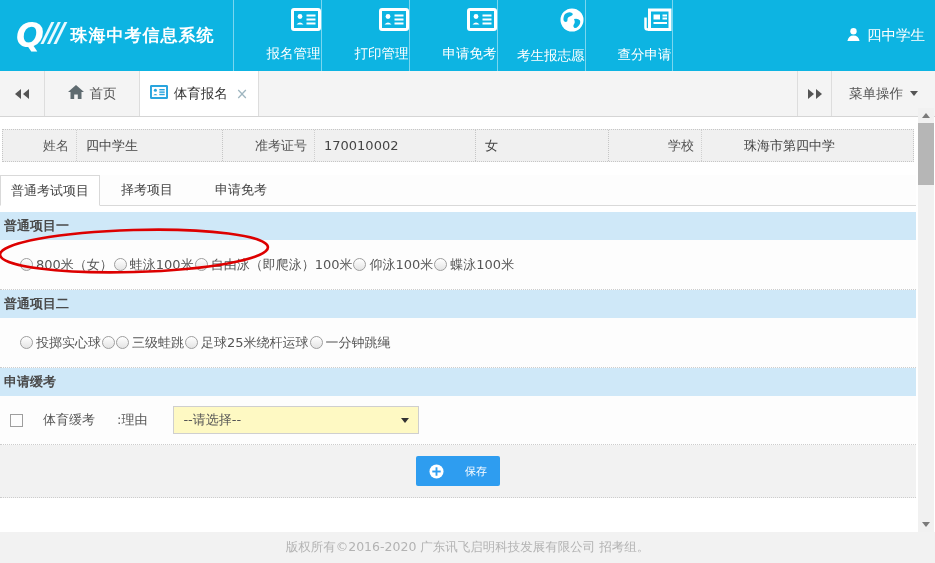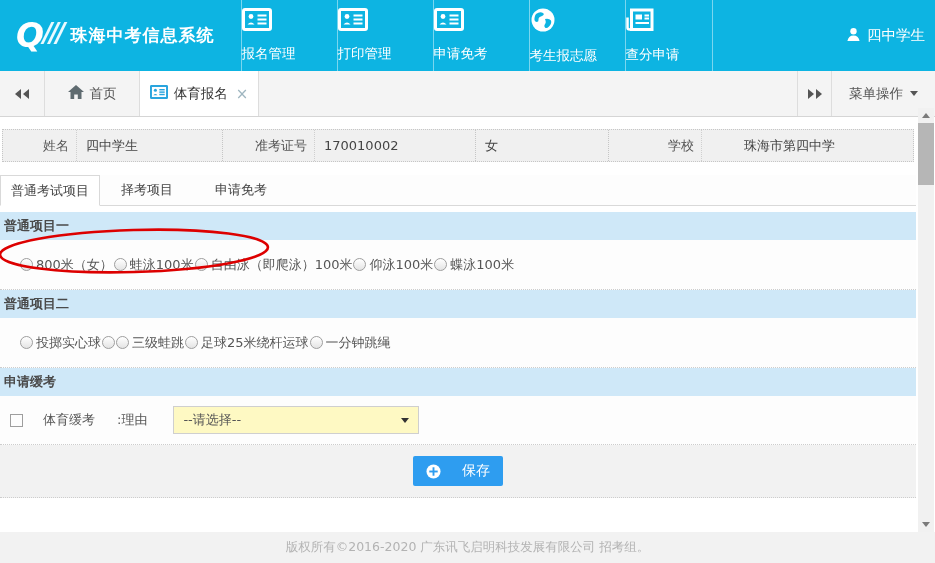--- a/index.html
+++ b/index.html
@@ -10,21 +10,21 @@
     position: relative; overflow: hidden;
   }
 
   
   .app-header { height: 71px; background: #0db4e2; display: flex; align-items: stretch; }
   .logo { display: flex; align-items: center; padding: 0 14px 0 16px; cursor: default; }
   .logo-mark { color: #fff; font-style: italic; font-weight: bold; font-size: 33px; letter-spacing: -2px; line-height: 1; }
   .logo-slashes { color: #eafaff; font-style: italic; font-weight: bold; font-size: 26px; letter-spacing: -3px; margin: -6px 8px 0 1px; }
   .logo-text { color: #fff; font-weight: bold; font-size: 17px; letter-spacing: 1px; white-space: nowrap; }
   .top-menu { display: flex; align-items: stretch; margin-left: 4px; }
-  .menu-item { width: 88px; display: flex; flex-direction: column; align-items: flex-start; justify-content: center; gap: 11px; color: #fff; border-left: 1px solid rgba(255,255,255,.45); cursor: pointer; margin-left: 8px; }
+  .menu-item { width: 88px; display: flex; flex-direction: column; align-items: flex-end; justify-content: center; gap: 11px; color: #fff; border-left: 1px solid rgba(255,255,255,.45); cursor: pointer; }
   .menu-item:last-child { border-right: 1px solid rgba(255,255,255,.45); }
   .menu-item .mi-label { font-size: 13.5px; white-space: nowrap; }
   .top-user { margin-left: auto; display: flex; align-items: center; gap: 6px; padding-right: 10px; color: #fff; font-size: 14.5px; cursor: pointer; }
 
   
   .tabbar { height: 46px; background: #f4f4f4; border-bottom: 1px solid #d5d5d5; display: flex; align-items: stretch; }
   .tb-btn { width: 45px; display: flex; align-items: center; justify-content: center; cursor: pointer; }
   .tb-btn.left { border-right: 1px solid #ddd; }
   .tb-btn.right { width: 34px; border-left: 1px solid #ddd; }
   .tab { display: flex; align-items: center; justify-content: center; gap: 6px; cursor: pointer; color: #555; font-size: 13.5px; }
@@ -59,21 +59,21 @@
   .opt-row { height: 50px; display: flex; align-items: center; gap: 1px; padding-left: 20px; border-bottom: 1px dotted #cdcdcd; background: #fdfdfd; }
   .opt { display: flex; align-items: center; gap: 3px; color: #555; cursor: pointer; white-space: nowrap; }
   .radio { width: 13px; height: 13px; min-width: 13px; border-radius: 50%; border: 1px solid #9e9e9e; background: linear-gradient(#ffffff,#e4e4e4); cursor: pointer; }
   .checkbox { width: 13px; height: 13px; min-width: 13px; border: 1px solid #9e9e9e; background: #fdfdfd; cursor: pointer; }
   .check-row { height: 49px; display: flex; align-items: center; padding-left: 10px; gap: 20px; border-bottom: 1px dotted #cdcdcd; background: #fdfdfd; }
   .reason-lbl { margin-left: 2px; }
   .selectbox { width: 246px; height: 28px; border: 1px solid #cfcfcf; background: #fef9c3; display: flex; align-items: center; justify-content: space-between; padding: 0 9px; margin-left: 6px; color: #555; cursor: pointer; }
   .selectbox .caret-down { border-top-color: #333; }
 
   .save-band { height: 53px; background: #f2f2f2; border-bottom: 1px dotted #cdcdcd; display: flex; align-items: center; justify-content: center; }
-  .save-btn { height: 30px; padding: 0 13px; background: #2e9df0; border: none; border-radius: 2px; color: #fff; font-size: 14px; font-family: inherit; display: flex; align-items: center; gap: 21px; cursor: pointer; }
+  .save-btn { height: 30px; padding: 0 13px; background: #2e9df0; border: none; border-radius: 2px; color: #fff; font-size: 11px; font-family: inherit; display: flex; align-items: center; gap: 21px; cursor: pointer; }
 
   .annotation-ellipse { position: absolute; left: -6px; top: 51px; pointer-events: none; z-index: 5; }
 
   
   .scrollbar { position: absolute; right: 1px; top: 108px; width: 16px; height: 424px; background: #f1f1f1; z-index: 6; }
   .sb-arrow { position: absolute; left: 0; width: 16px; height: 15px; display: flex; align-items: center; justify-content: center; cursor: pointer; }
   .sb-arrow.up { top: 0; } .sb-arrow.down { bottom: 0; }
   .tri-up { width: 0; height: 0; border-left: 4px solid transparent; border-right: 4px solid transparent; border-bottom: 5px solid #7b7b7b; }
   .tri-down { width: 0; height: 0; border-left: 4px solid transparent; border-right: 4px solid transparent; border-top: 5px solid #7b7b7b; }
   .sb-thumb { position: absolute; left: 0; top: 15px; width: 16px; height: 62px; background: #b6b6b6; cursor: grab; }

